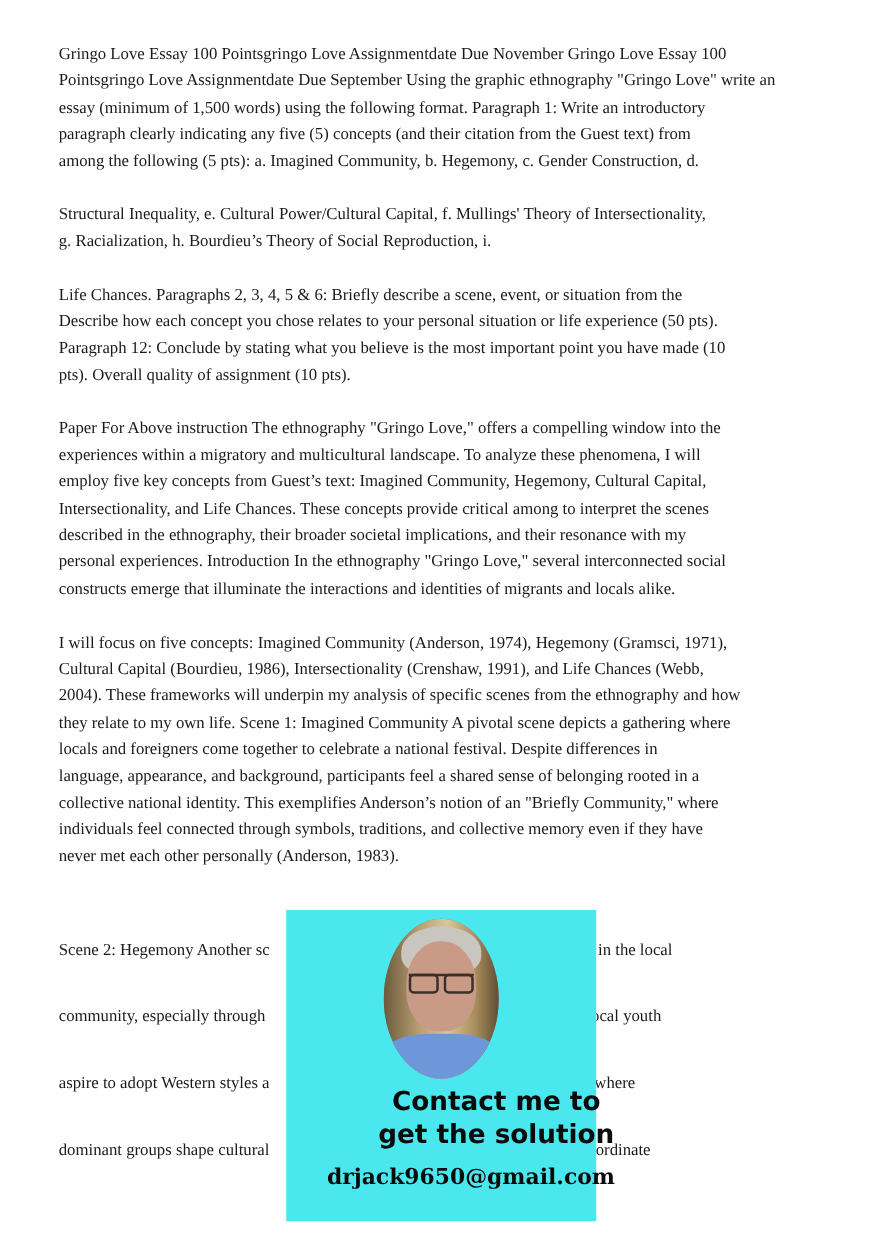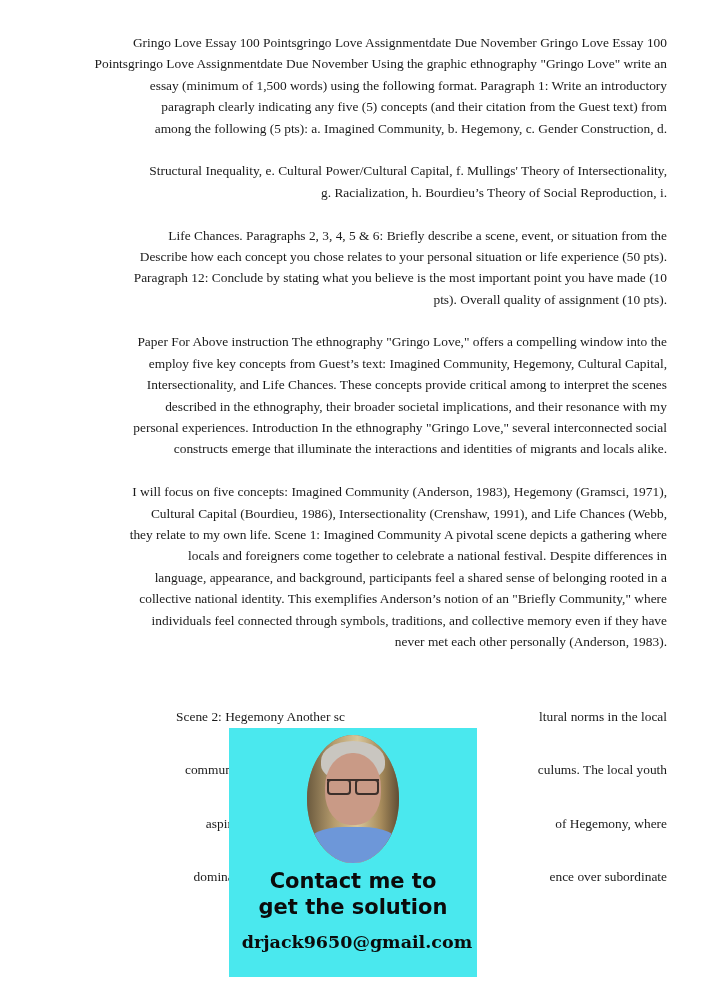--- a/index.html
+++ b/index.html
@@ -17,21 +17,20 @@
       position: absolute;
       left: 47px;
       top: 32px;
       width: 620px;
       font-family: "Liberation Serif", "DejaVu Serif", serif;
       font-size: 13.4px;
       color: #1a1a1a;
     }
     .para {
       margin: 0 0 21.4px 0;
-      text-align: right;
     }
     .line {
       display: block;
       height: 21.4px;
       line-height: 21.4px;
       white-space: nowrap;
     }
     .overlay {
       position: absolute;
       left: 229px;
@@ -82,67 +81,70 @@
     .cta {
       position: absolute;
       left: 0;
       width: 248px;
       text-align: center;
       font-family: "DejaVu Sans", "Liberation Sans", sans-serif;
       font-weight: bold;
       color: #0b0b0b;
       font-size: 21px;
       line-height: 30px;
+      padding-left: 44px;
     }
     .cta1 { top: 138px; }
     .cta2 { top: 164px; }
     .email {
       position: absolute;
-      left: 4px;
+      left: 15px;
       top: 204px;
       width: 248px;
-      text-align: center;
+      text-align: right;
       font-family: "DejaVu Serif", "Liberation Serif", serif;
       font-weight: bold;
       font-size: 17.5px;
       color: #0b0b0b;
     }
   </style>
 </head>
 <body>
 
 <div class="page">
   <div class="para">
     <span class="line">Gringo Love Essay 100 Pointsgringo Love Assignmentdate Due November Gringo Love Essay 100</span>
-    <span class="line">Pointsgringo Love Assignmentdate Due November Using the graphic ethnography "Gringo Love" write an</span>
+    <span class="line">Pointsgringo Love Assignmentdate Due September Using the graphic ethnography "Gringo Love" write an</span>
     <span class="line">essay (minimum of 1,500 words) using the following format. Paragraph 1: Write an introductory</span>
     <span class="line">paragraph clearly indicating any five (5) concepts (and their citation from the Guest text) from</span>
     <span class="line">among the following (5 pts): a. Imagined Community, b. Hegemony, c. Gender Construction, d.</span>
   </div>
   <div class="para">
     <span class="line">Structural Inequality, e. Cultural Power/Cultural Capital, f. Mullings' Theory of Intersectionality,</span>
     <span class="line">g. Racialization, h. Bourdieu’s Theory of Social Reproduction, i.</span>
   </div>
   <div class="para">
     <span class="line">Life Chances. Paragraphs 2, 3, 4, 5 &amp; 6: Briefly describe a scene, event, or situation from the</span>
     <span class="line">Describe how each concept you chose relates to your personal situation or life experience (50 pts).</span>
     <span class="line">Paragraph 12: Conclude by stating what you believe is the most important point you have made (10</span>
     <span class="line">pts). Overall quality of assignment (10 pts).</span>
   </div>
   <div class="para">
     <span class="line">Paper For Above instruction The ethnography "Gringo Love," offers a compelling window into the</span>
+    <span class="line">experiences within a migratory and multicultural landscape. To analyze these phenomena, I will</span>
     <span class="line">employ five key concepts from Guest’s text: Imagined Community, Hegemony, Cultural Capital,</span>
     <span class="line">Intersectionality, and Life Chances. These concepts provide critical among to interpret the scenes</span>
     <span class="line">described in the ethnography, their broader societal implications, and their resonance with my</span>
     <span class="line">personal experiences. Introduction In the ethnography "Gringo Love," several interconnected social</span>
     <span class="line">constructs emerge that illuminate the interactions and identities of migrants and locals alike.</span>
   </div>
   <div class="para">
-    <span class="line">I will focus on five concepts: Imagined Community (Anderson, 1983), Hegemony (Gramsci, 1971),</span>
+    <span class="line">I will focus on five concepts: Imagined Community (Anderson, 1974), Hegemony (Gramsci, 1971),</span>
     <span class="line">Cultural Capital (Bourdieu, 1986), Intersectionality (Crenshaw, 1991), and Life Chances (Webb,</span>
+    <span class="line">2004). These frameworks will underpin my analysis of specific scenes from the ethnography and how</span>
     <span class="line">they relate to my own life. Scene 1: Imagined Community A pivotal scene depicts a gathering where</span>
     <span class="line">locals and foreigners come together to celebrate a national festival. Despite differences in</span>
     <span class="line">language, appearance, and background, participants feel a shared sense of belonging rooted in a</span>
     <span class="line">collective national identity. This exemplifies Anderson’s notion of an "Briefly Community," where</span>
     <span class="line">individuals feel connected through symbols, traditions, and collective memory even if they have</span>
     <span class="line">never met each other personally (Anderson, 1983).</span>
   </div>
   <div class="para" style="white-space:pre;">
     <span class="line" style="white-space:pre;">Scene 2: Hegemony Another sc                                                          ltural norms in the local</span>
     <span class="line" style="white-space:pre;">community, especially through                                                        culums. The local youth</span>

